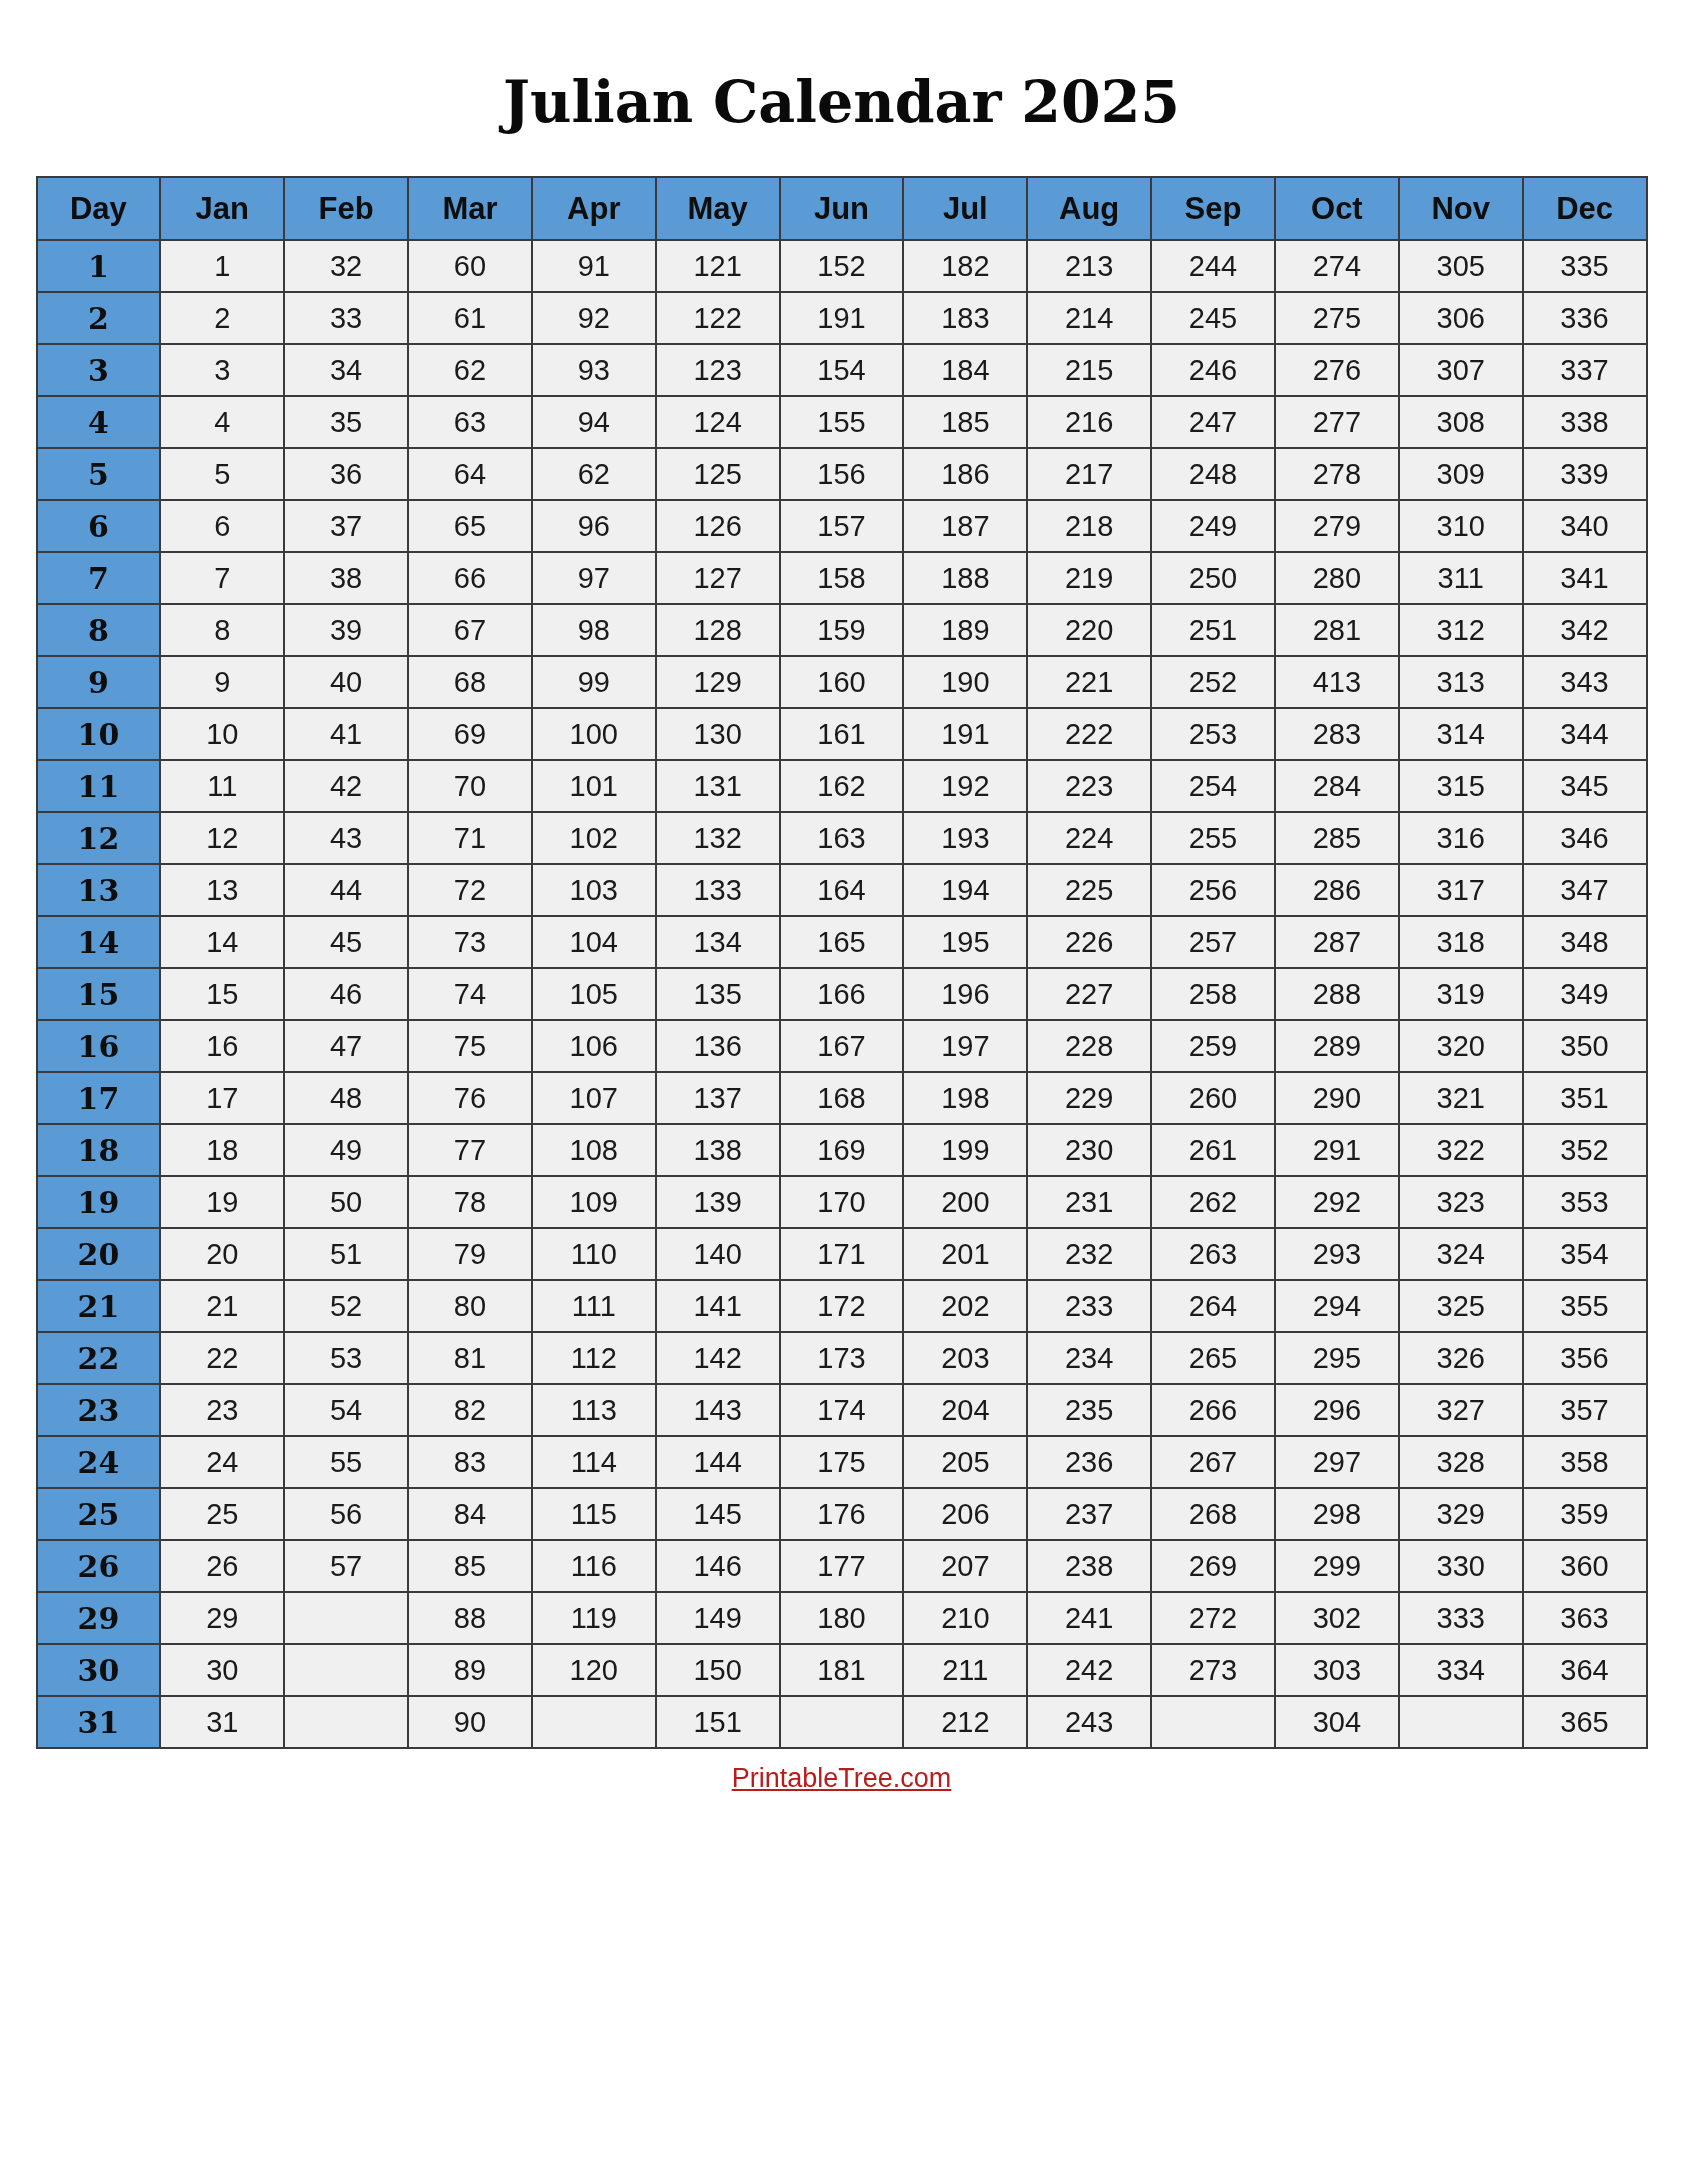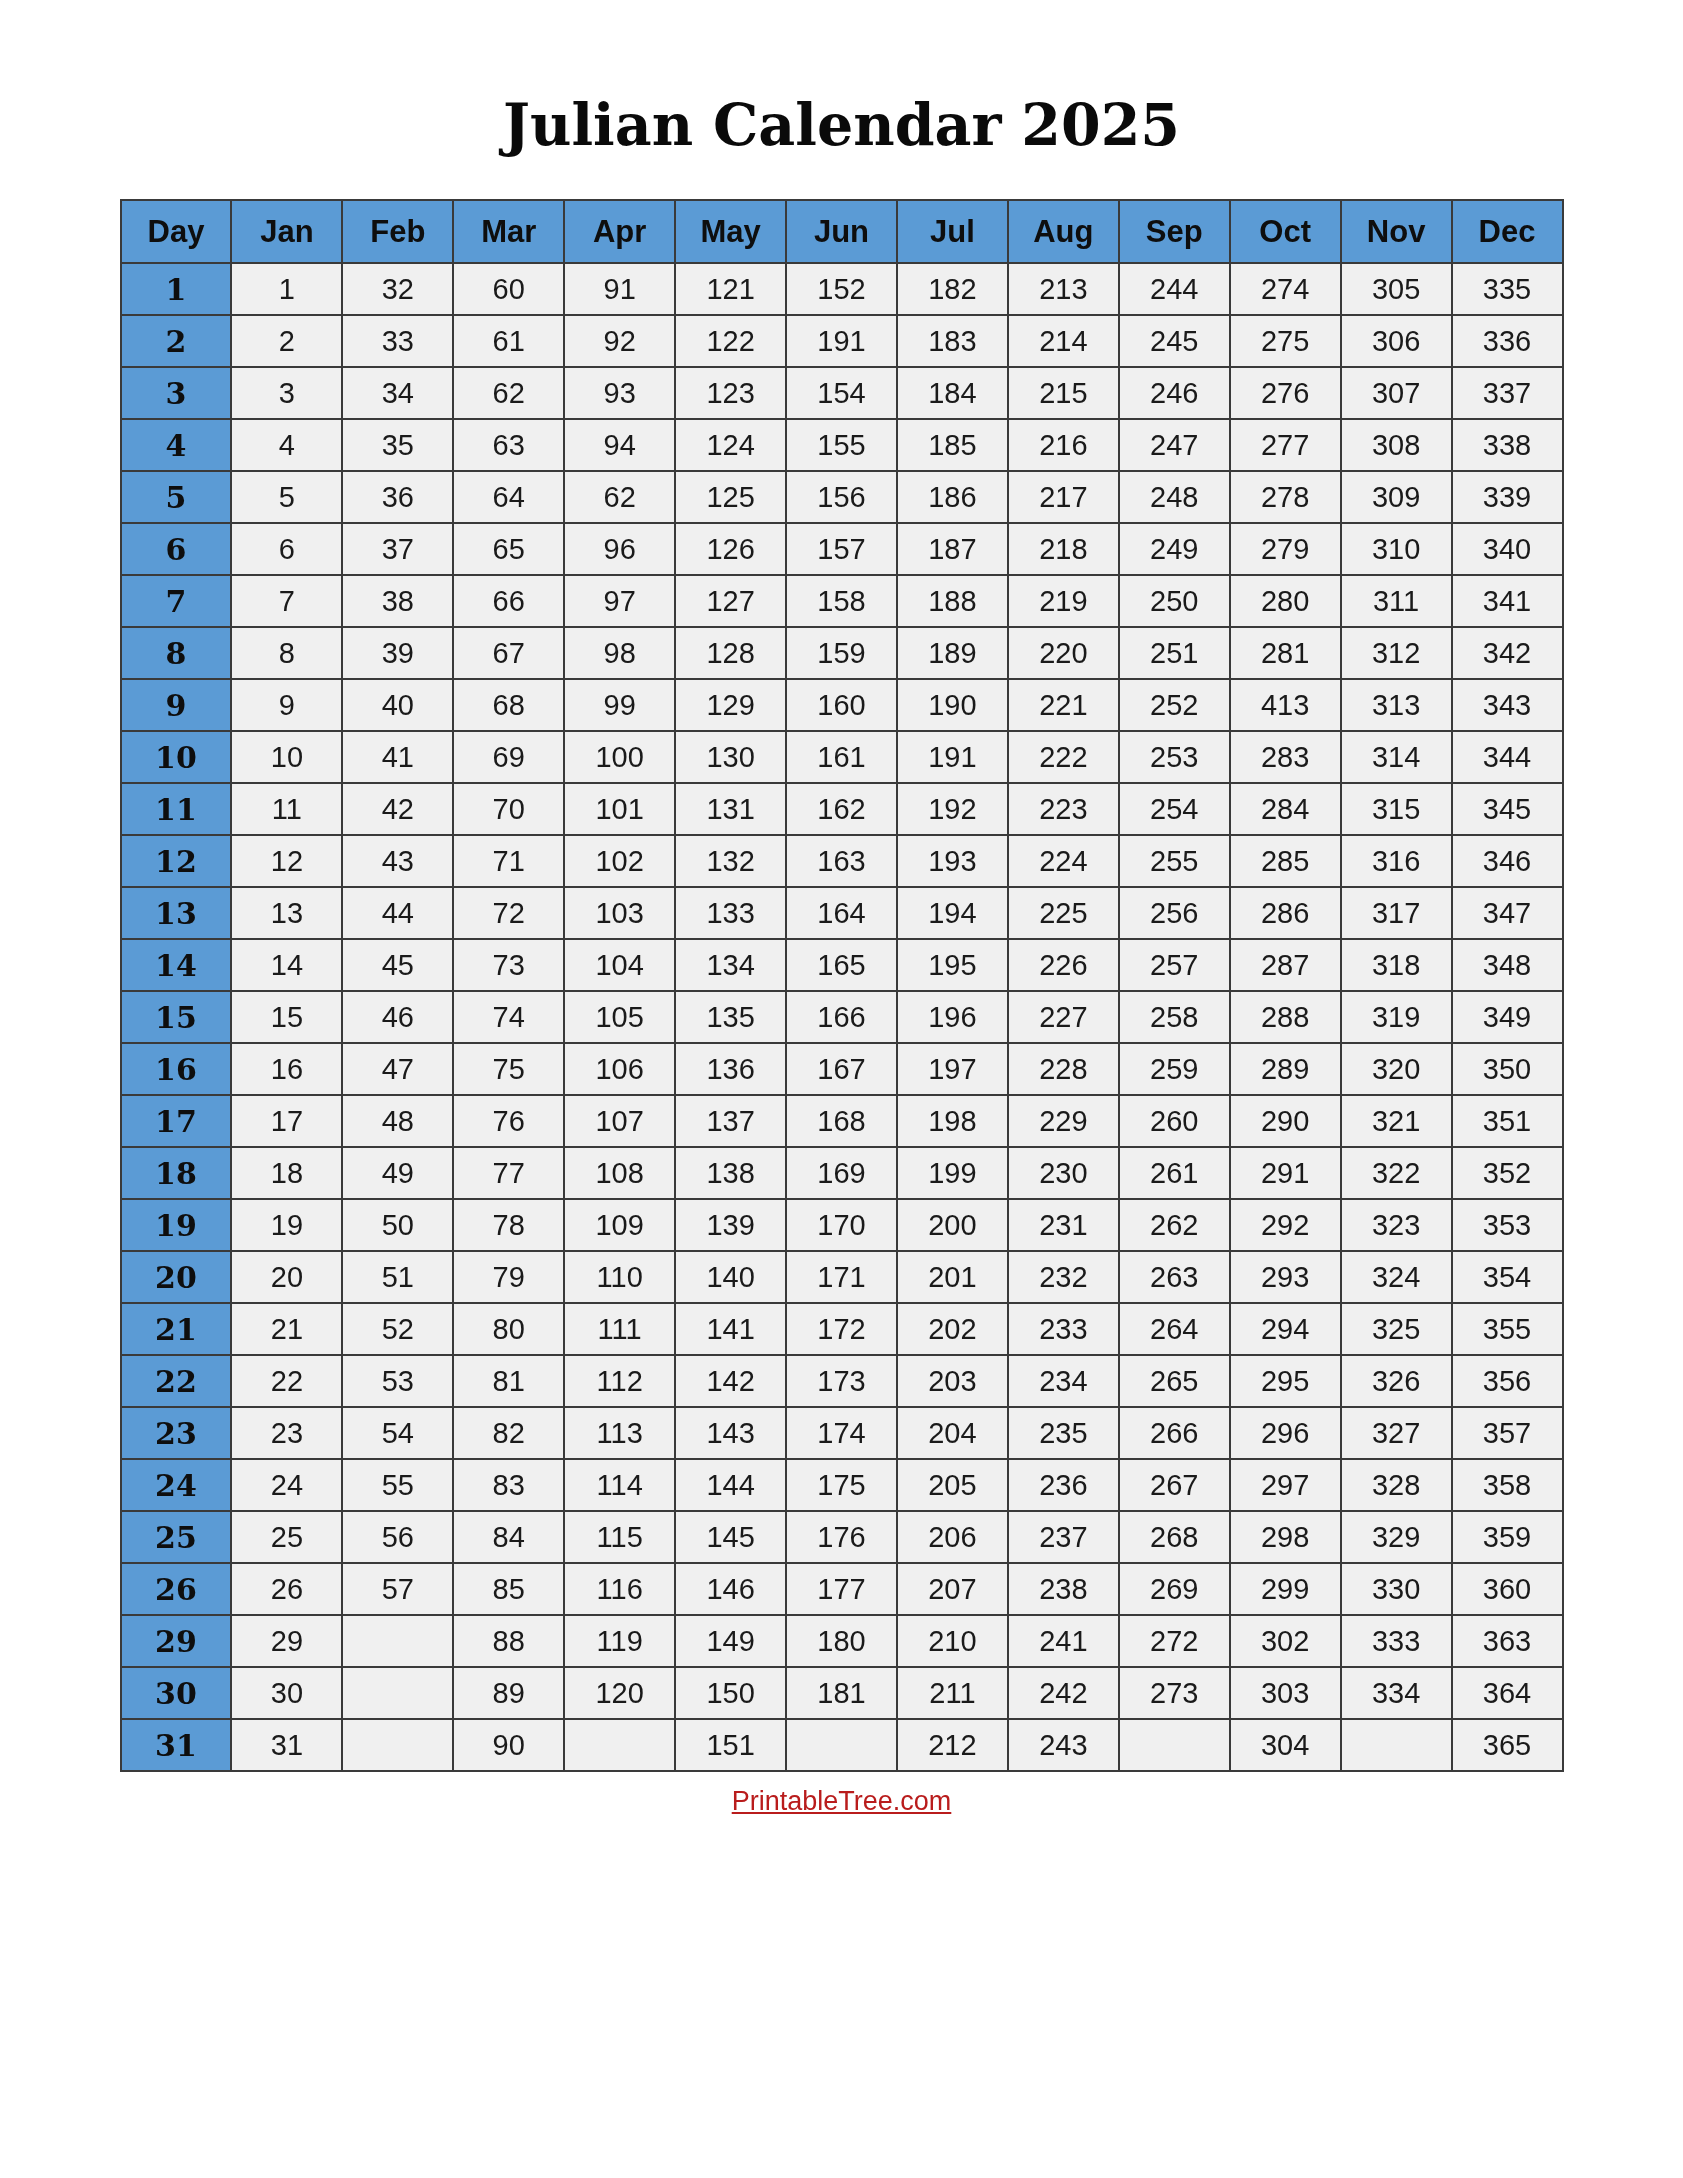--- a/index.html
+++ b/index.html
@@ -8,30 +8,30 @@
     background: #ffffff;
   }
   body {
     width: 1683px;
     height: 2178px;
     font-family: "Liberation Sans", sans-serif;
     color: #111111;
   }
   .page-title {
     margin: 0;
-    padding-top: 96px;
+    padding-top: 73px;
     text-align: center;
     font-family: "DejaVu Serif", serif;
     font-weight: 700;
     font-size: 57px;
     line-height: 1.0;
     color: #0a0a0a;
   }
   table.julian-table {
-    width: 1444px;
+    width: 1612px;
     margin: 46px auto 0 auto;
     border-collapse: collapse;
     table-layout: fixed;
   }
   table.julian-table th,
   table.julian-table td {
     border: 2px solid #3a3a3a;
     text-align: center;
     vertical-align: middle;
     padding: 0;

